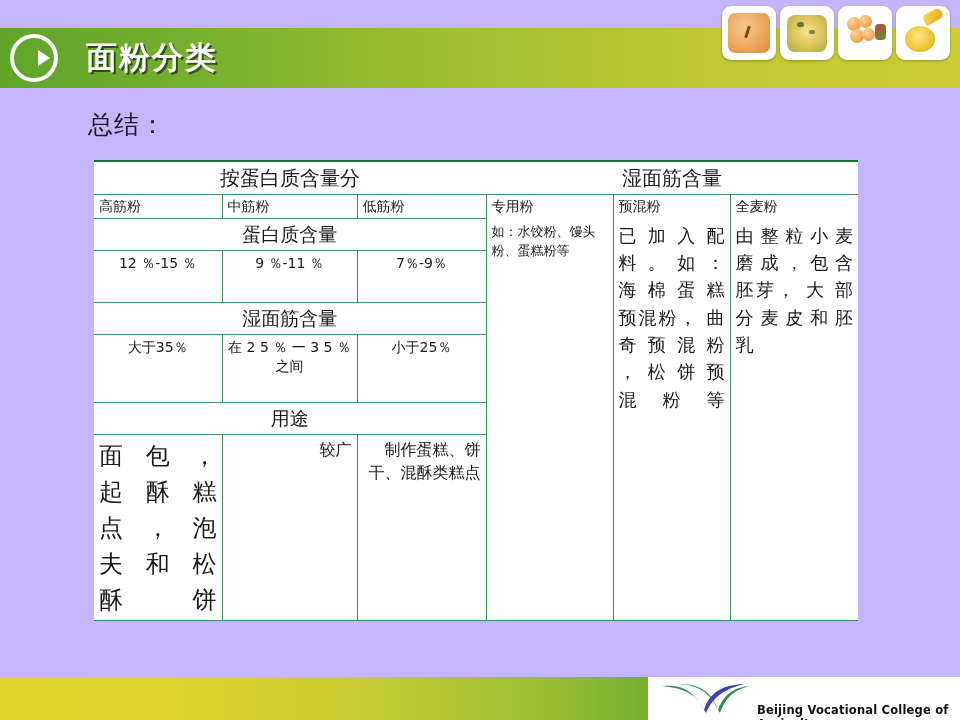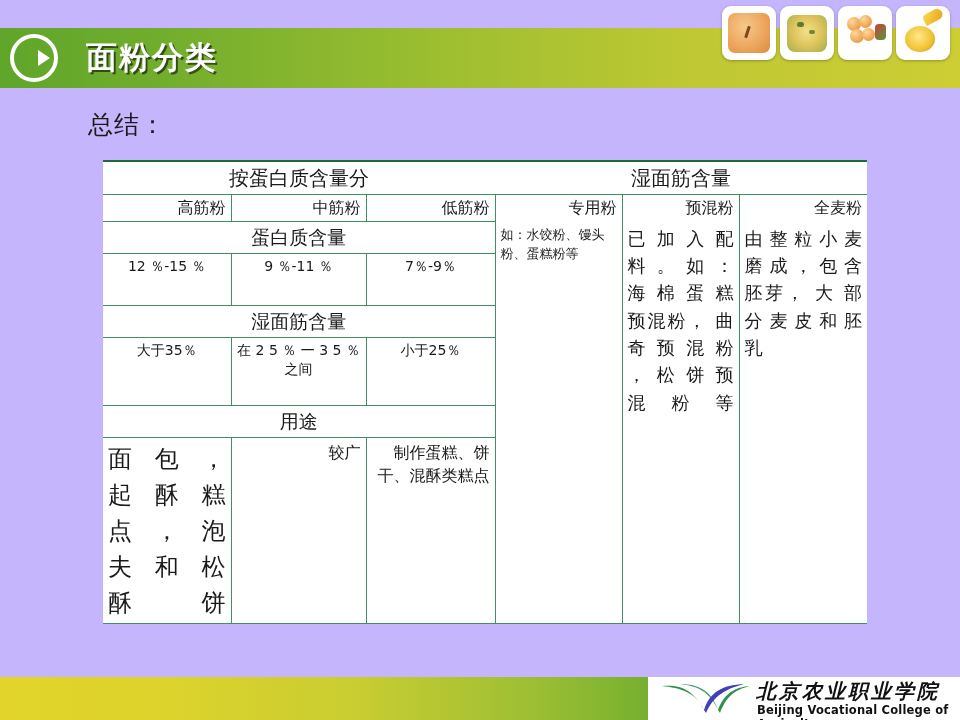--- a/index.html
+++ b/index.html
@@ -60,21 +60,21 @@
   .t4 i.sp{left:27px;top:5px;width:20px;height:11px;border-radius:6px 8px 8px 2px;
     background:linear-gradient(135deg,#ffd84d,#e2a61d);transform:rotate(-28deg);}
 
   
   .summary-title{
     position:absolute;left:88px;top:108px;
     font-size:25px;color:#1a1a1a;letter-spacing:1px;
     font-family:"DejaVu Sans","Liberation Sans",sans-serif;
   }
 
-  .tablewrap{position:absolute;left:103px;top:160px;width:764px;height:506px;}
+  .tablewrap{position:absolute;left:94px;top:160px;width:764px;height:506px;}
   table.flour{
     border-collapse:collapse;width:764px;table-layout:fixed;
     font-family:"DejaVu Sans","Liberation Sans",sans-serif;
     color:#1a1a1a;
   }
   table.flour td{
     border:1px solid #3f8f63;
     vertical-align:top;
     padding:3px 5px 2px 5px;
     background:#ffffff;
@@ -82,21 +82,21 @@
   .topline{
     border-top:2px solid #1f6b33 !important;
     border-left:0 !important;border-right:0 !important;
   }
   .noleft{border-left:0 !important;}
   .noright{border-right:0 !important;}
   .nobottom{border-bottom:0 !important;}
   .notop{border-top:0 !important;}
 
   .c-group{font-size:20px;text-align:center;padding-top:6px;padding-bottom:8px;}
-  .c-head{font-size:16px;text-align:right;padding-top:4px;}
+  .c-head{font-size:14px;text-align:left;padding-top:4px;}
   .c-sub{font-size:19px;text-align:center;padding:4px 4px 4px 4px;}
   .c-val{font-size:14px;text-align:center;line-height:1.35;}
   .c-use{font-size:24px;line-height:1.5;text-align:justify;text-align-last:justify;}
   .c-use-plain{font-size:16px;line-height:1.45;text-align:right;}
   .c-desc{font-size:18px;line-height:1.52;text-align:justify;text-align-last:justify;}
   .c-desc-free{font-size:13px;line-height:1.52;text-align:left;}
 
   
   .footer{
     position:absolute;left:0;top:677px;width:648px;height:43px;
@@ -227,17 +227,16 @@
   <div class="logo">
     <span class="logo-mark">
       <svg width="92" height="38" viewBox="0 0 92 38" aria-hidden="true">
         <path d="M2 6 C20 4 34 10 44 30 C36 12 20 8 2 6 Z" fill="#2f9150"></path>
         <path d="M20 4 C40 4 52 12 58 30 C50 12 38 6 20 4 Z" fill="#3ba05c"></path>
         <path d="M44 30 C50 12 62 5 84 4 C66 9 54 15 46 33 Z" fill="#3f3fb8"></path>
         <path d="M58 30 C64 13 76 7 90 6 C74 10 66 17 60 33 Z" fill="#2f9150"></path>
         <path d="M30 6 C40 14 44 22 46 33 C44 20 38 12 30 6 Z" fill="#ffffff"></path>
       </svg>
     </span>
-    <div class="logo-cn">北京农业职业学院</div>
     <div class="logo-en">Beijing Vocational College of Agriculture</div>
   </div>
 
 </div>
 
 </body></html>

